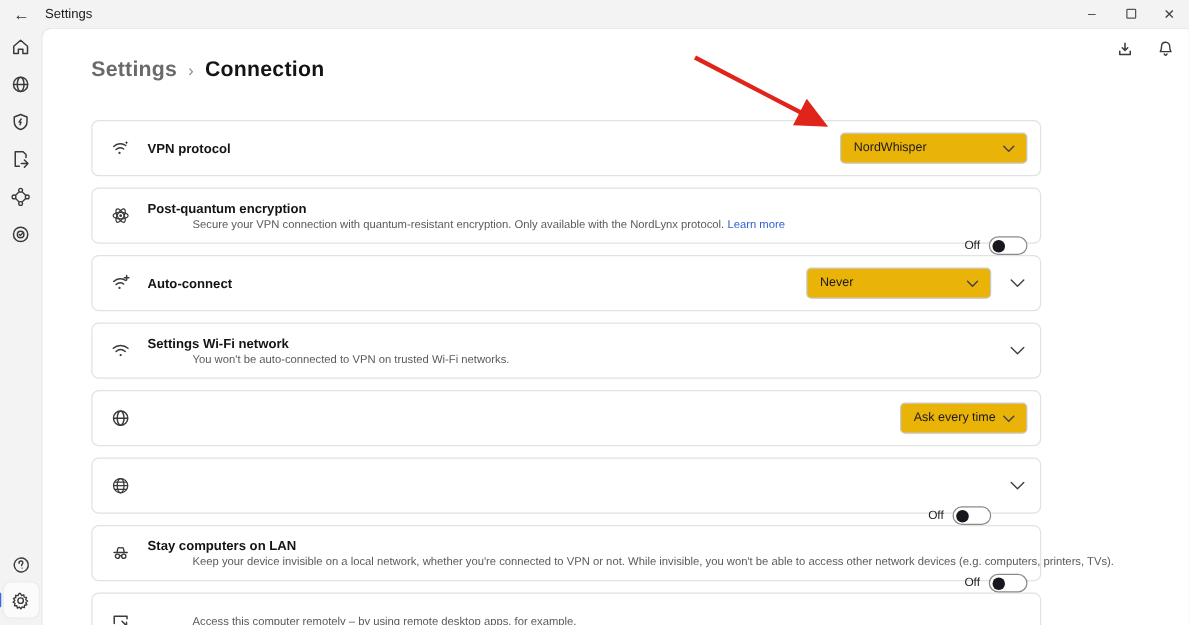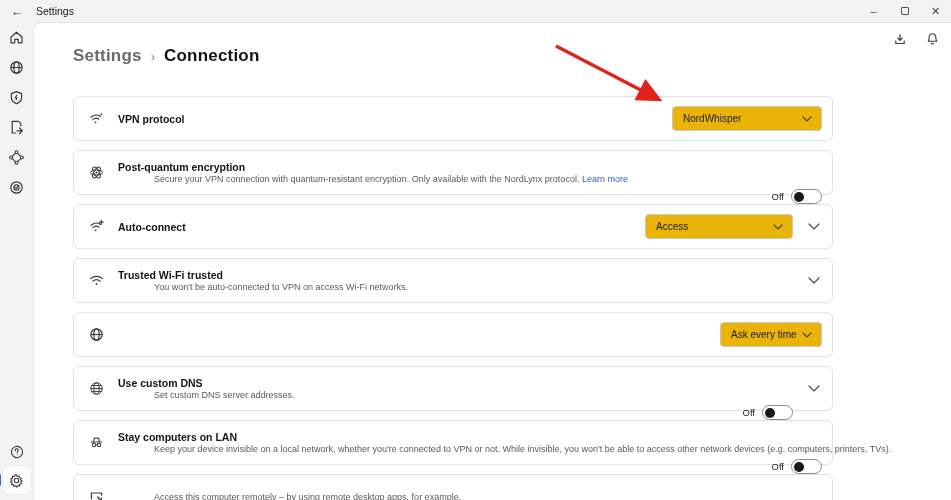--- a/index.html
+++ b/index.html
@@ -229,21 +229,21 @@
               <path d="M4.8 9.6 C6.6 8.1 9.2 8 10.9 9.2"></path>
               <circle cx="7.6" cy="12.3" r="0.9" fill="#3a3a3a" stroke="none"></circle>
               <path d="M13.3 2.4 V6 M11.5 4.2 H15.1"></path>
             </svg>
         </span>
         <div class="rtext">
           <div class="rtitle">Auto-connect</div>
         </div>
         <div class="rctrl">
           <div class="select w-autoconnect">
-            <span>Access</span>
+            <span>Never</span>
             <svg width="10" height="6" viewBox="0 0 10 6" fill="none" stroke="#444" stroke-width="1.2" stroke-linecap="round">
                 <path d="M1 1 L5 5 L9 1"></path>
               </svg>
           </div>
           <span class="chev-btn">
             <svg width="12" height="7" viewBox="0 0 12 7" fill="none" stroke="#444" stroke-width="1.2" stroke-linecap="round">
                 <path d="M1 1 L6 6 L11 1"></path>
               </svg>
           </span>
         </div>
@@ -251,22 +251,22 @@
 
       <div class="card">
         <span class="ricon">
           <svg width="17" height="17" viewBox="0 0 17 17" fill="none" stroke="#3a3a3a" stroke-width="1.2" stroke-linecap="round">
               <path d="M2.6 6.6 C6 3.6 11 3.6 14.4 6.6"></path>
               <path d="M4.8 9.2 C7 7.3 10 7.3 12.2 9.2"></path>
               <circle cx="8.5" cy="12" r="0.9" fill="#3a3a3a" stroke="none"></circle>
             </svg>
         </span>
         <div class="rtext">
-          <div class="rtitle">Trusted Wi-Fi trusted</div>
-          <div class="rdesc">You won't be auto-connected to VPN on access Wi-Fi networks.</div>
+          <div class="rtitle">Settings Wi-Fi network</div>
+          <div class="rdesc">You won't be auto-connected to VPN on trusted Wi-Fi networks.</div>
         </div>
         <div class="rctrl">
           <span class="chev-btn">
             <svg width="12" height="7" viewBox="0 0 12 7" fill="none" stroke="#444" stroke-width="1.2" stroke-linecap="round">
                 <path d="M1 1 L6 6 L11 1"></path>
               </svg>
           </span>
         </div>
       </div>
 
@@ -291,24 +291,20 @@
       </div>
 
       <div class="card">
         <span class="ricon">
           <svg width="17" height="17" viewBox="0 0 17 17" fill="none" stroke="#3a3a3a" stroke-width="1">
               <circle cx="8.5" cy="8.5" r="5.7"></circle>
               <ellipse cx="8.5" cy="8.5" rx="2.7" ry="5.7"></ellipse>
               <path d="M2.8 8.5 H14.2 M3.6 5.6 H13.4 M3.6 11.4 H13.4"></path>
             </svg>
         </span>
-        <div class="rtext">
-          <div class="rtitle">Use custom DNS</div>
-          <div class="rdesc">Set custom DNS server addresses.</div>
-        </div>
         <div class="rctrl">
           <div class="toggle-wrap">
             <span class="off-label">Off</span>
             <span class="switch">
                 <span class="knob"></span>
               </span>
           </div>
           <span class="chev-btn">
             <svg width="12" height="7" viewBox="0 0 12 7" fill="none" stroke="#444" stroke-width="1.2" stroke-linecap="round">
                 <path d="M1 1 L6 6 L11 1"></path>

